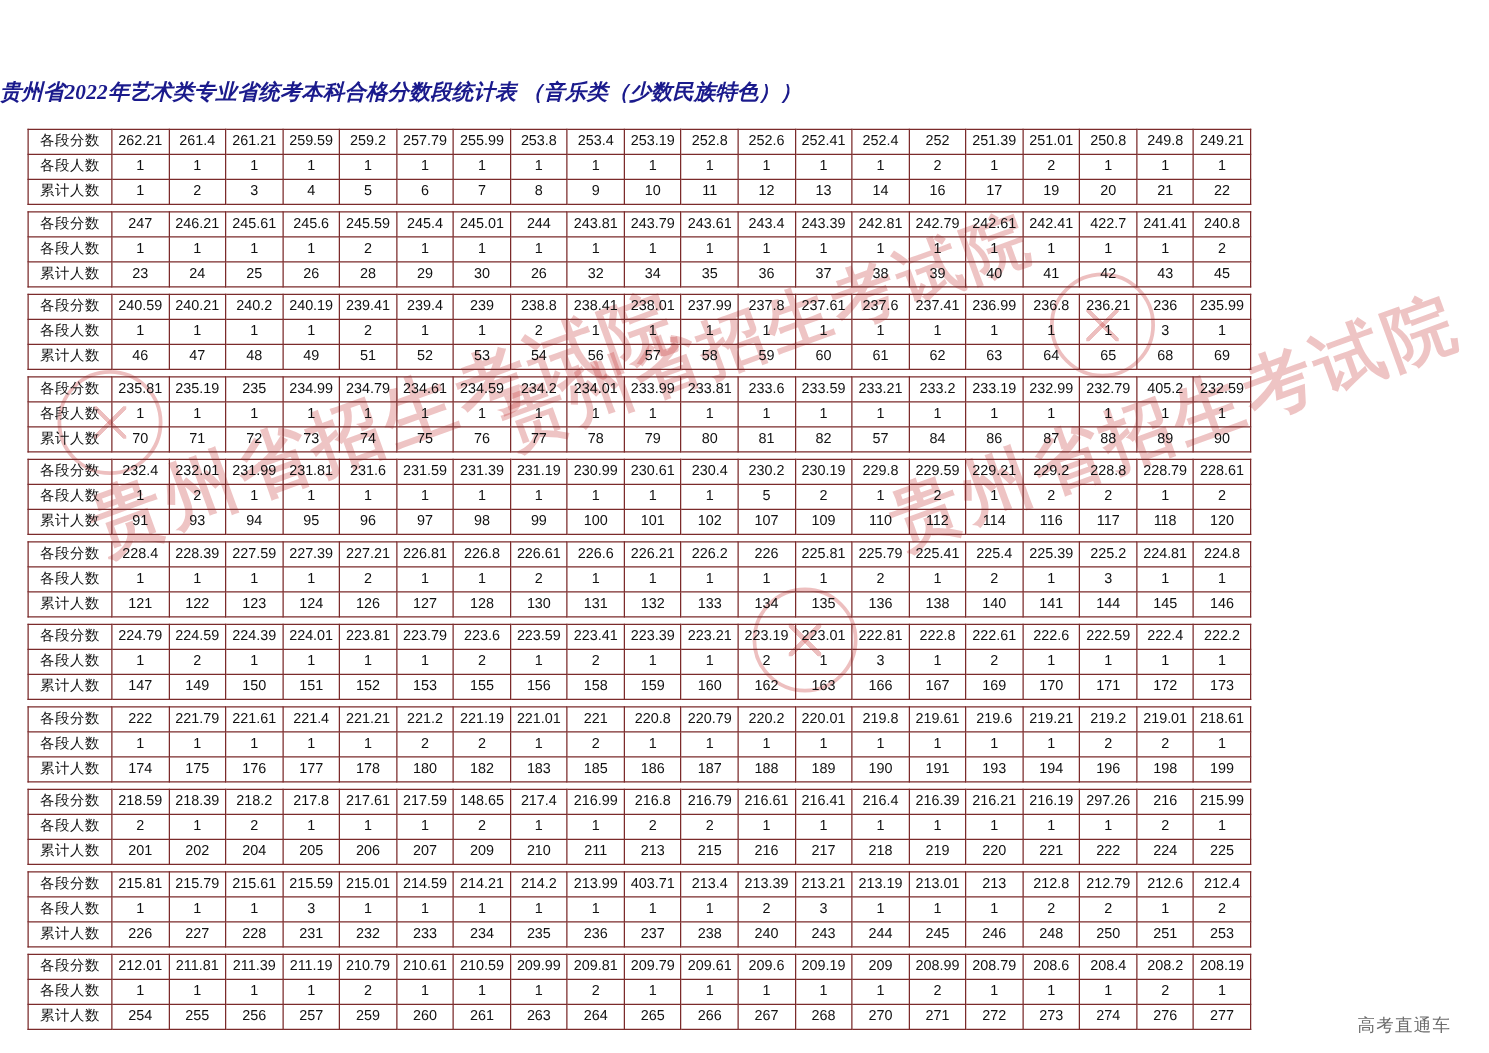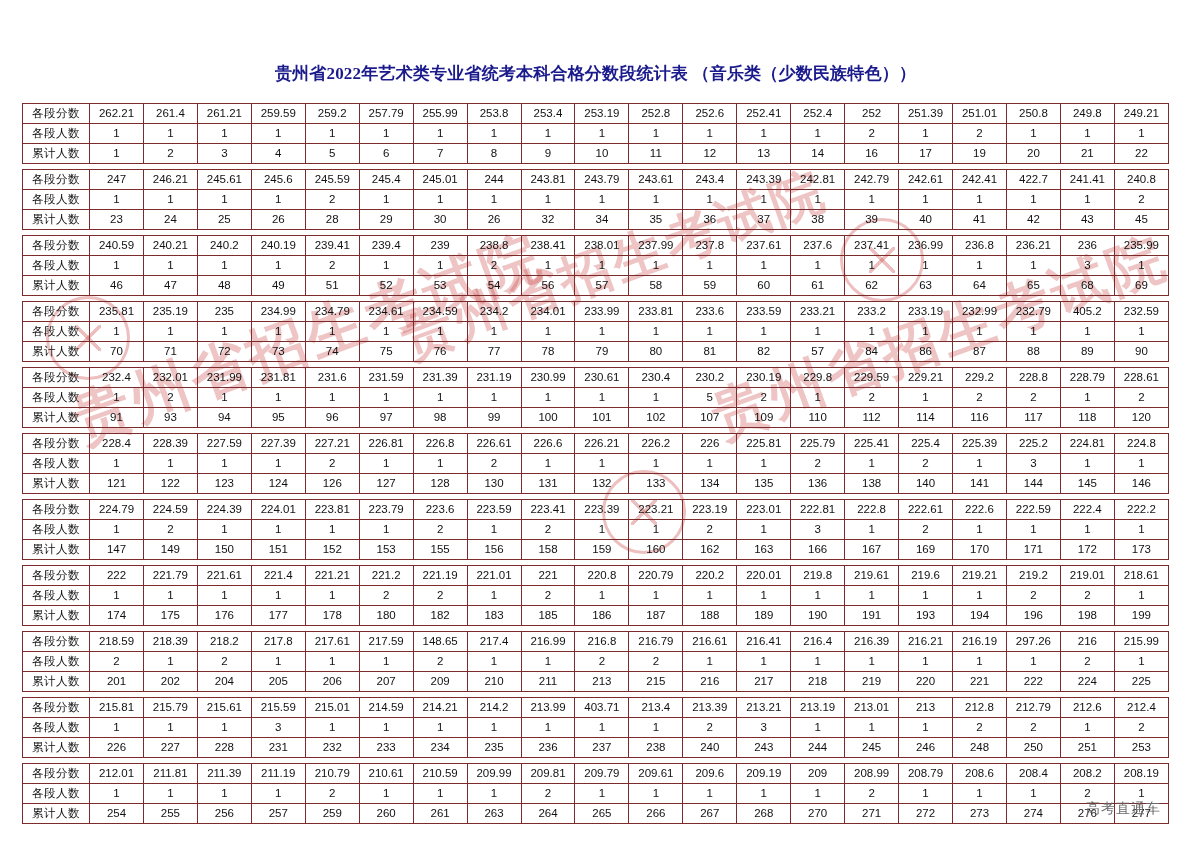--- a/index.html
+++ b/index.html
@@ -14,37 +14,37 @@
     position: relative;
     overflow: hidden;
   }
   #page {
     position: relative;
     width: 1191px;
     height: 842px;
     background: #fff;
   }
   .title {
-    text-align: center;
     font-size: 17px;
     font-weight: bold;
     color: #1a1a8c;
     padding-top: 62px;
     letter-spacing: 0.2px;
     font-family: "Liberation Serif", "DejaVu Serif", serif;
+    font-style: italic;
   }
   .table-wrap {
     margin: 18px 22px 0 22px;
     position: relative;
     z-index: 3;
   }
   table.grid {
     border-collapse: collapse;
     table-layout: fixed;
-    width: 1147px;
+    width: 979px;
     background: transparent;
   }
   table.grid td {
     border: 1px solid #7b2b2b;
     height: 19px;
     font-size: 11.5px;
     text-align: center;
     color: #111;
     padding: 0;
     line-height: 19px;
@@ -118,21 +118,21 @@
     background:
       linear-gradient(45deg, transparent 45%, rgba(200,60,60,0.33) 45%, rgba(200,60,60,0.33) 55%, transparent 55%),
       linear-gradient(-45deg, transparent 45%, rgba(200,60,60,0.33) 45%, rgba(200,60,60,0.33) 55%, transparent 55%);
   }
   .seal1 { left: 46px; top: 296px; }
   .seal2 { left: 602px; top: 470px; }
   .seal3 { left: 840px; top: 218px; }
   .footer-brand {
     position: absolute;
     right: 30px;
-    bottom: 24px;
+    bottom: 12px;
     font-size: 14px;
     color: #6b6b6b;
     font-family: "Liberation Serif", "DejaVu Serif", serif;
     letter-spacing: 1px;
     z-index: 4;
   }
 </style>
 </head>
 <body>
 

